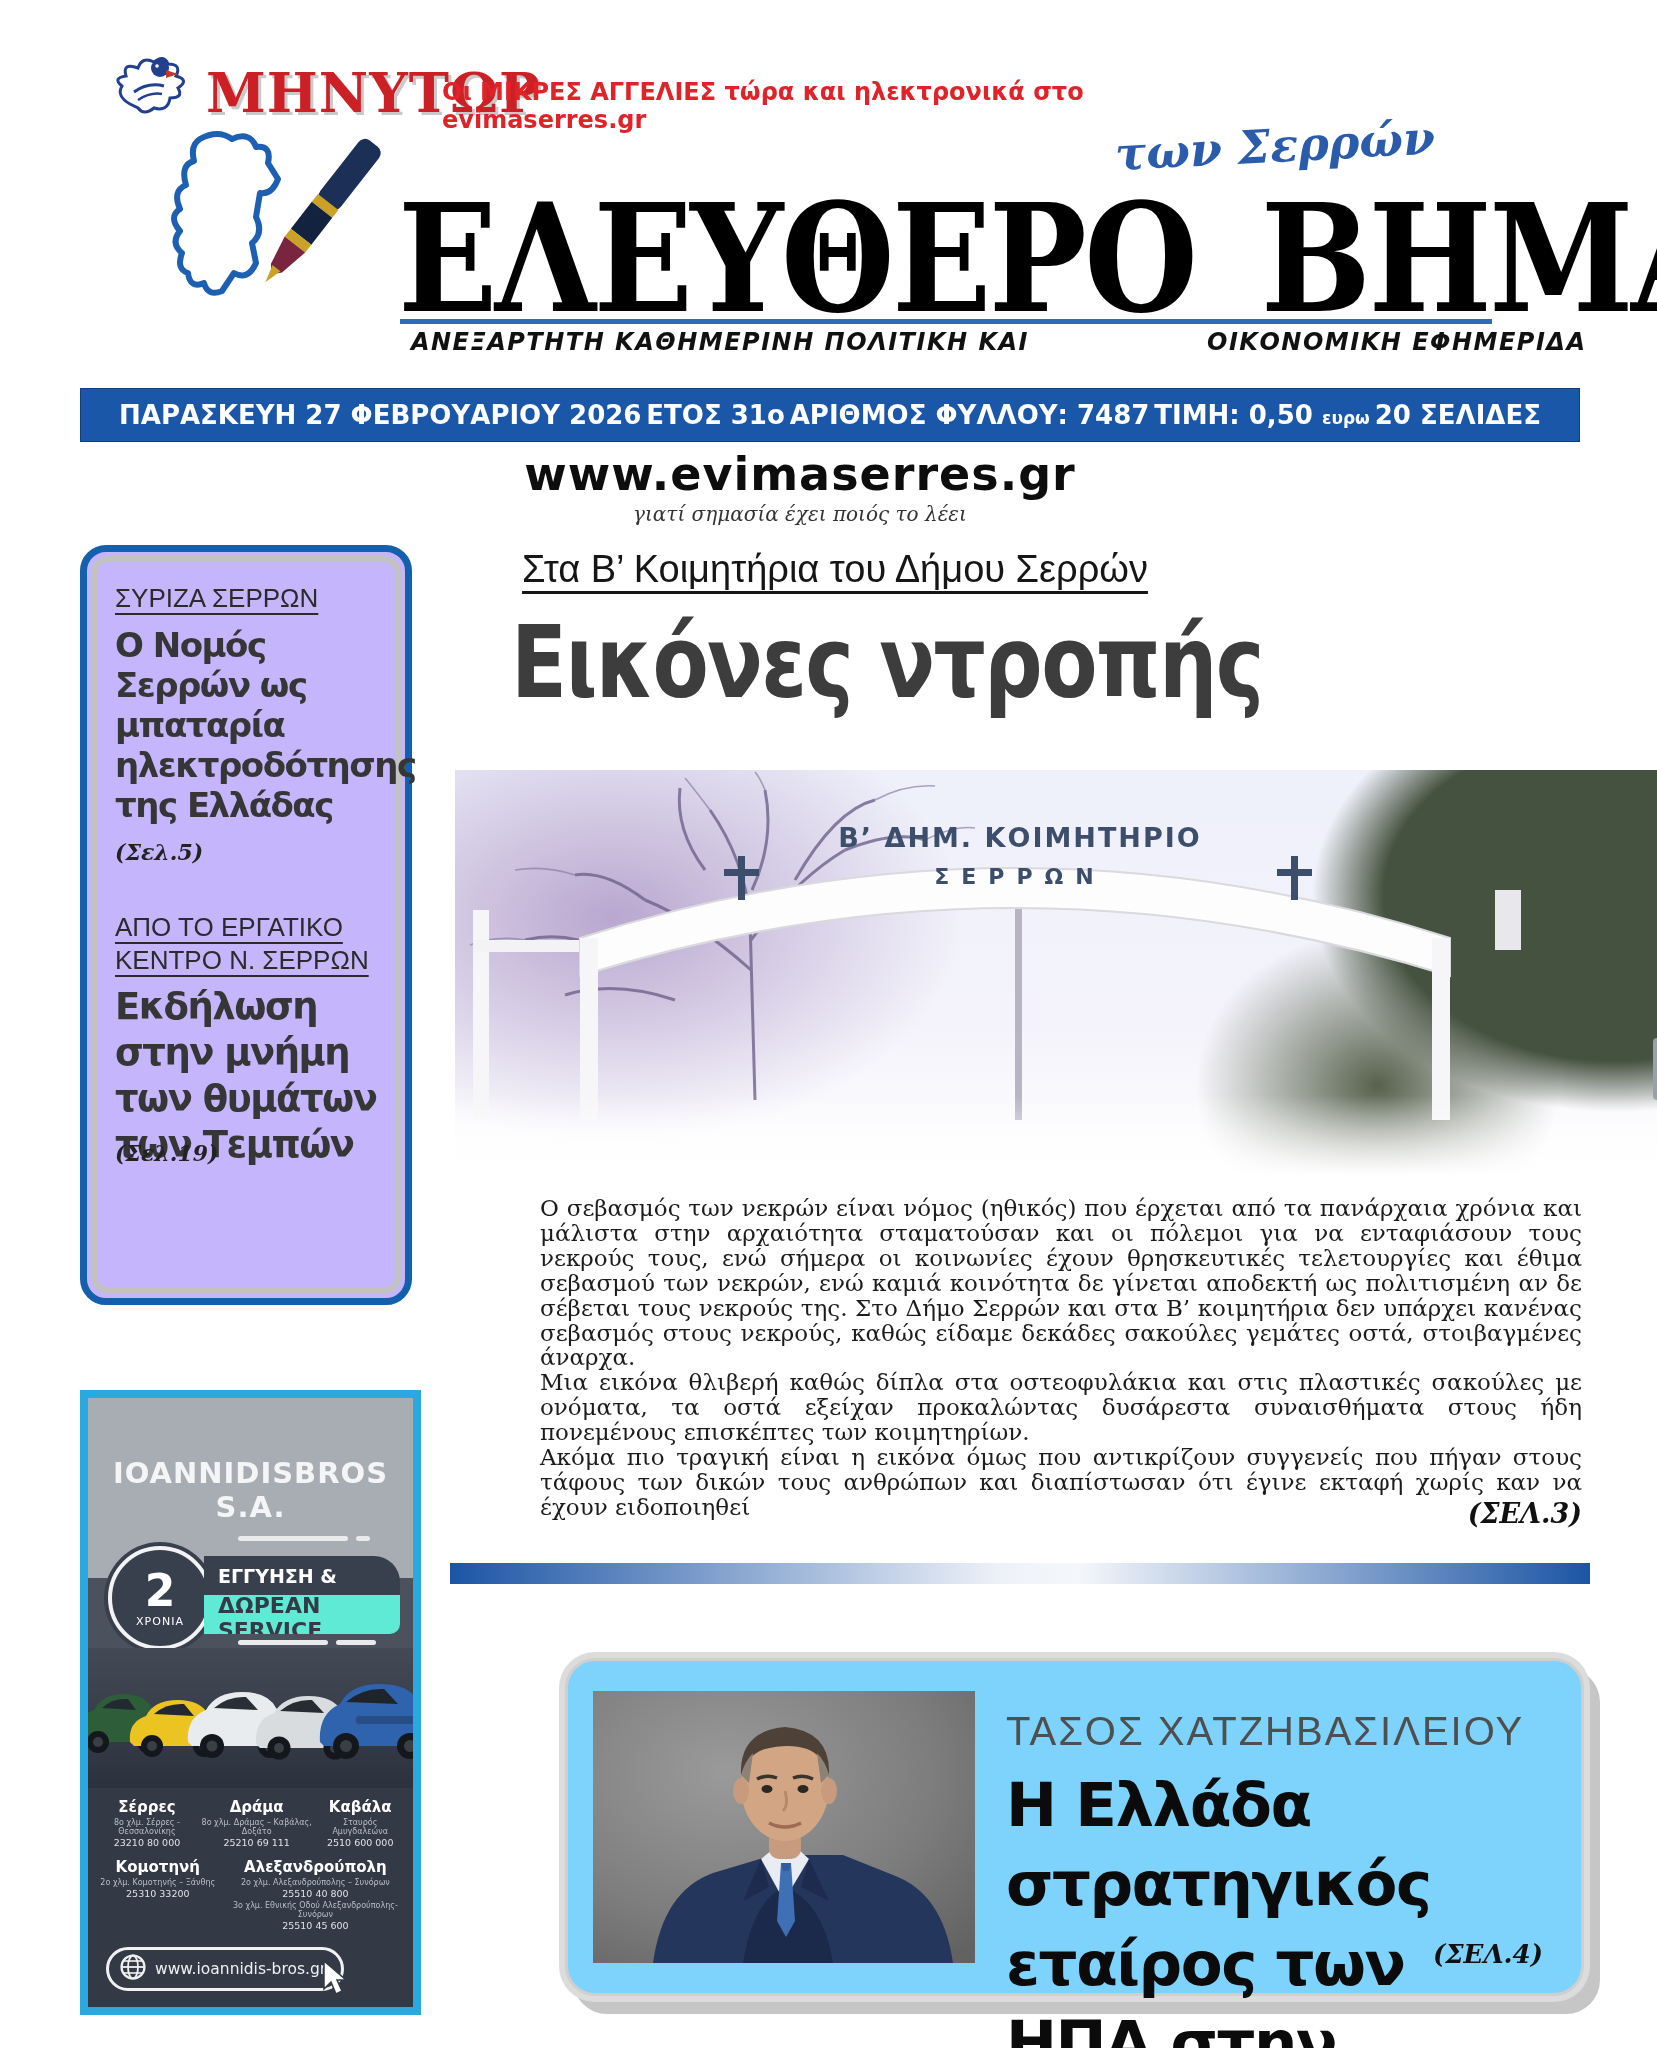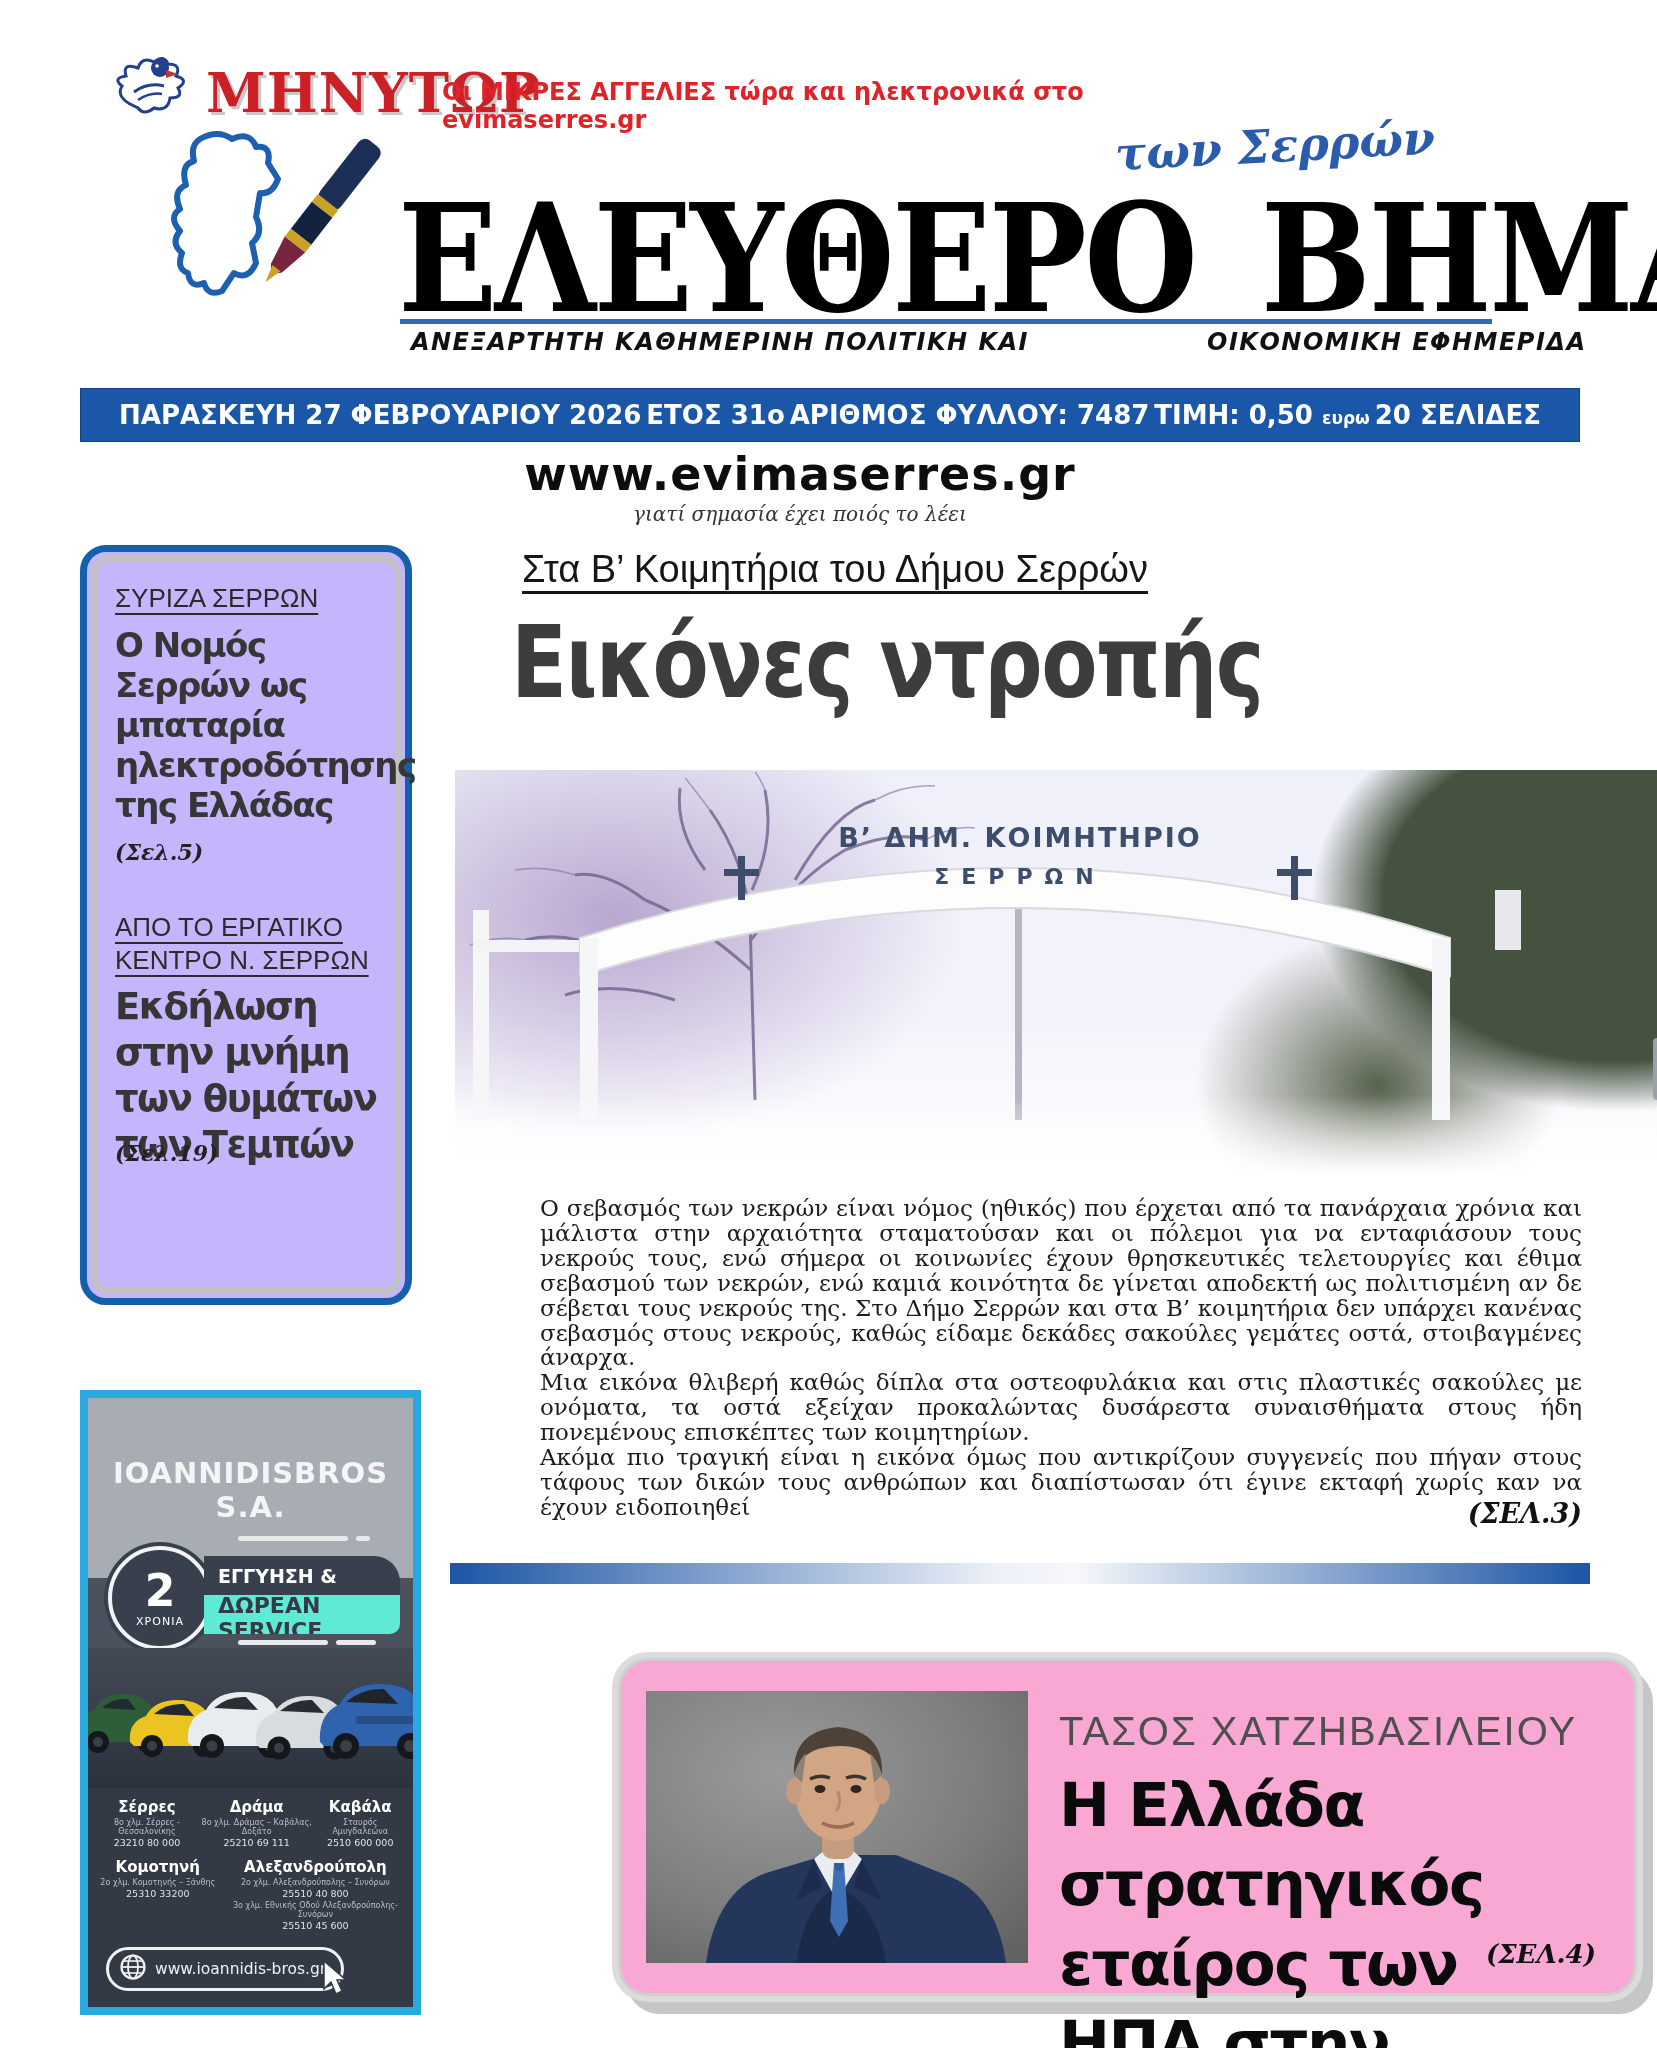--- a/index.html
+++ b/index.html
@@ -110,21 +110,21 @@
   .bodytext{left:540px;top:1196px;width:1042px;font-family:"DejaVu Serif","Liberation Serif",serif;
         font-size:23px;line-height:24.9px;text-align:justify;color:#1c1c1c;}
   .bodytext p{margin:0;}
   .main-ref{left:540px;top:1498px;width:1042px;text-align:right;
         font-family:"DejaVu Serif","Liberation Serif",serif;font-style:italic;font-weight:bold;
         font-size:27px;color:#111;}
   .divider{left:450px;top:1563px;width:1140px;height:21px;
         background:linear-gradient(90deg,#1c55a5 0%, #edf1f8 48%, #f5f7fb 55%, #1c55a5 100%);}
 
   
-  .bottomcard{left:618px;top:1658px;width:1013px;height:332px;background:#f9a8d4;border:3px solid #cfcfcf;
+  .bottomcard{left:565px;top:1658px;width:1013px;height:332px;background:#7dd3fc;border:3px solid #cfcfcf;
         border-radius:30px;box-shadow:0 0 0 6px #dcdcdc, 12px 14px 0 4px #c6c6c6;}
   .portrait{position:absolute;left:25px;top:30px;width:382px;height:272px;overflow:hidden;}
   .bc-kicker{position:absolute;left:438px;top:48px;width:560px;
         font-family:"Liberation Sans","DejaVu Sans",sans-serif;font-size:40px;color:#4f4f4f;
         letter-spacing:2px;white-space:nowrap;}
   .bc-head{position:absolute;left:438px;top:104px;width:530px;font-weight:bold;font-size:61px;
         line-height:1.3;color:#0b0b0b;letter-spacing:-1.5px;}
   .bc-ref{position:absolute;right:38px;bottom:24px;font-family:"DejaVu Serif","Liberation Serif",serif;
         font-style:italic;font-weight:bold;font-size:26px;color:#111;}
 </style>

